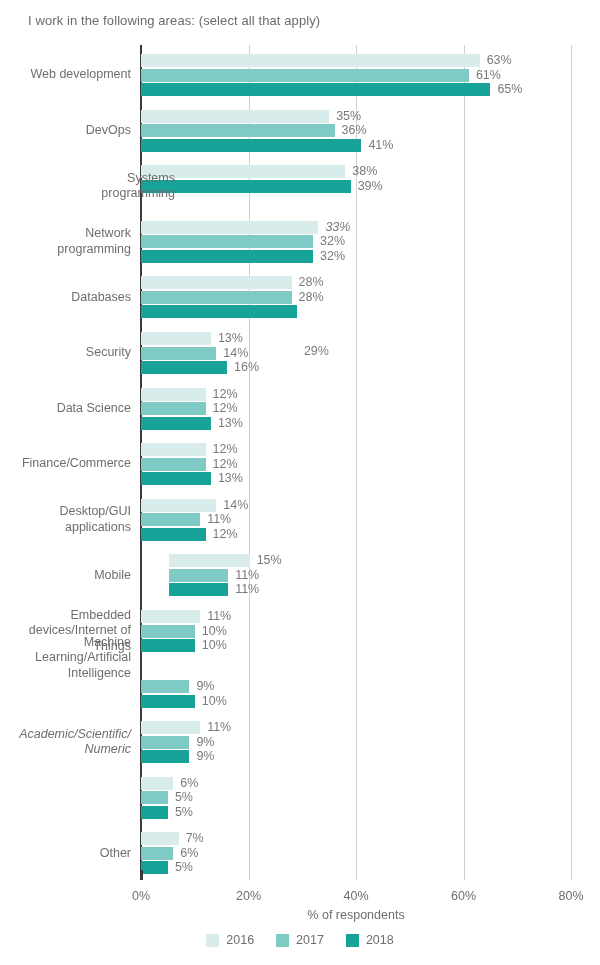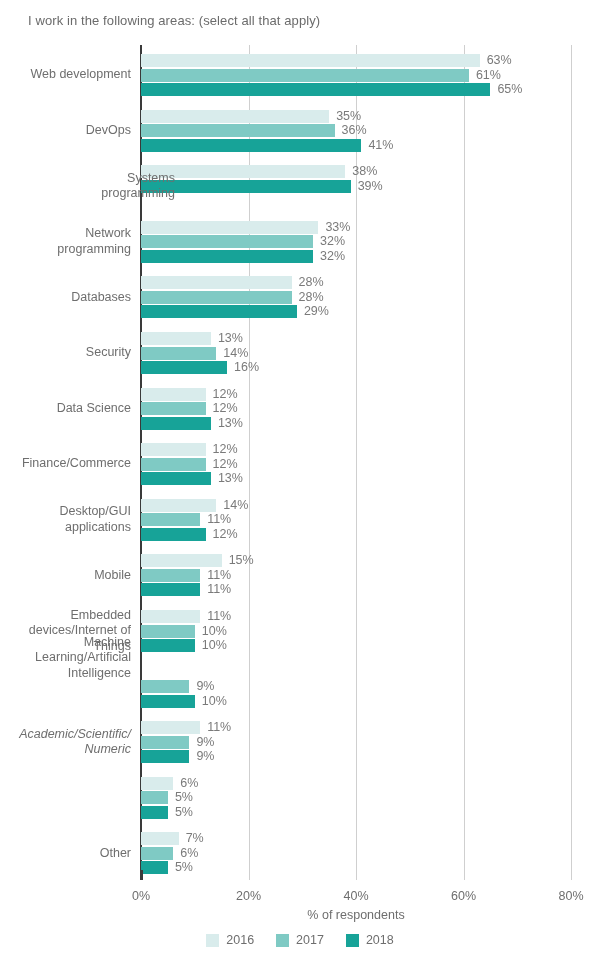--- a/index.html
+++ b/index.html
@@ -220,21 +220,21 @@
           <div class="bar-value" style="left: 211.25px;">38%</div>
         </div>
         <div class="bar-row">
           <div class="bar y2018" style="width: 209.625px;"></div>
           <div class="bar-value" style="left: 216.625px;">39%</div>
         </div>
       </div>
       <div class="cat-group" style="top: 175.8px;">
         <div class="bar-row">
           <div class="bar y2016" style="width: 177.375px;"></div>
-          <div class="bar-value" style="left: 184.375px;">33%</div>
+          <div class="bar-value" style="left: 184.375px; font-style: italic;">33%</div>
         </div>
         <div class="bar-row">
           <div class="bar y2017" style="width: 172px;"></div>
           <div class="bar-value" style="left: 179px;">32%</div>
         </div>
         <div class="bar-row">
           <div class="bar y2018" style="width: 172px;"></div>
           <div class="bar-value" style="left: 179px;">32%</div>
         </div>
       </div>
@@ -242,21 +242,21 @@
         <div class="bar-row">
           <div class="bar y2016" style="width: 150.5px;"></div>
           <div class="bar-value" style="left: 157.5px;">28%</div>
         </div>
         <div class="bar-row">
           <div class="bar y2017" style="width: 150.5px;"></div>
           <div class="bar-value" style="left: 157.5px;">28%</div>
         </div>
         <div class="bar-row">
           <div class="bar y2018" style="width: 155.875px;"></div>
-          <div class="bar-value" style="left: 162.875px;">29%</div>
+          <div class="bar-value" style="left: 162.875px; margin-top: 40px;">29%</div>
         </div>
       </div>
       <div class="cat-group" style="top: 287px;">
         <div class="bar-row">
           <div class="bar y2016" style="width: 69.875px;"></div>
           <div class="bar-value" style="left: 76.875px;">13%</div>
         </div>
         <div class="bar-row">
           <div class="bar y2017" style="width: 75.25px;"></div>
           <div class="bar-value" style="left: 82.25px;">14%</div>
@@ -301,21 +301,21 @@
         </div>
         <div class="bar-row">
           <div class="bar y2017" style="width: 59.125px;"></div>
           <div class="bar-value" style="left: 66.125px;">11%</div>
         </div>
         <div class="bar-row">
           <div class="bar y2018" style="width: 64.5px;"></div>
           <div class="bar-value" style="left: 71.5px;">12%</div>
         </div>
       </div>
-      <div class="cat-group" style="top: 509.4px;">
+      <div class="cat-group" style="top: 509.4px; margin-left: 28px;">
         <div class="bar-row">
           <div class="bar y2016" style="width: 80.625px;"></div>
           <div class="bar-value" style="left: 87.625px;">15%</div>
         </div>
         <div class="bar-row">
           <div class="bar y2017" style="width: 59.125px;"></div>
           <div class="bar-value" style="left: 66.125px;">11%</div>
         </div>
         <div class="bar-row">
           <div class="bar y2018" style="width: 59.125px;"></div>

